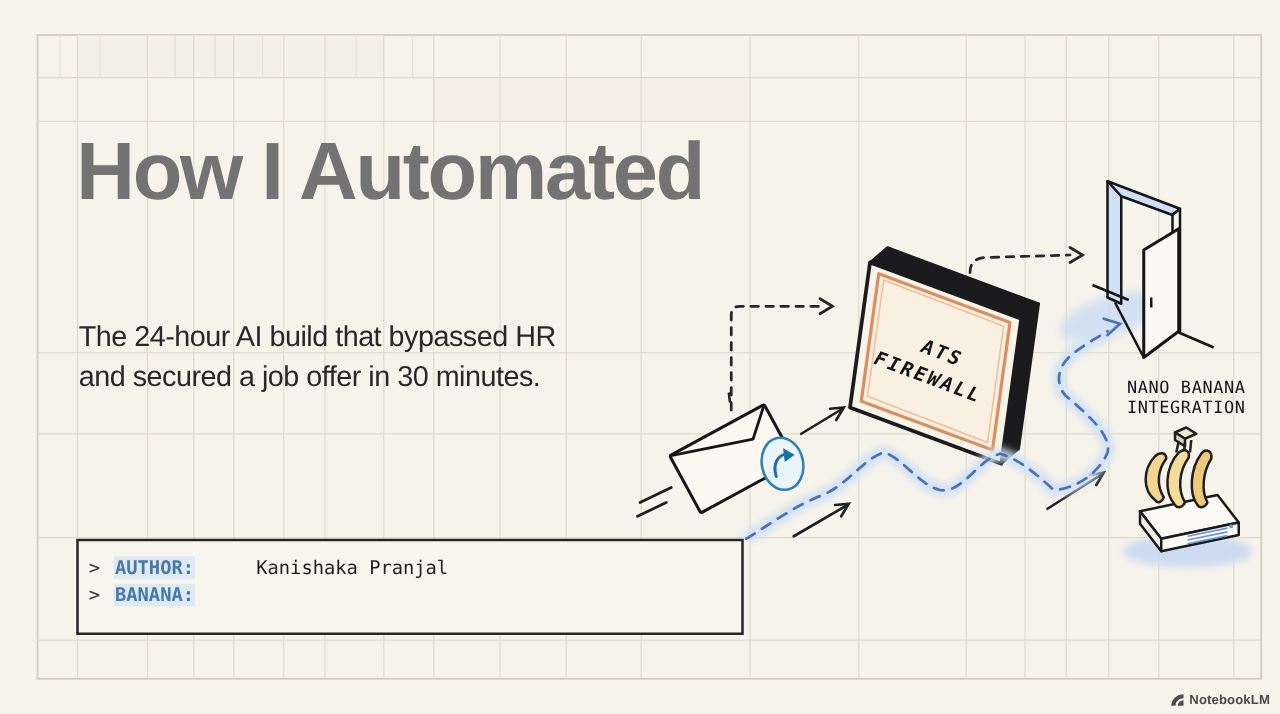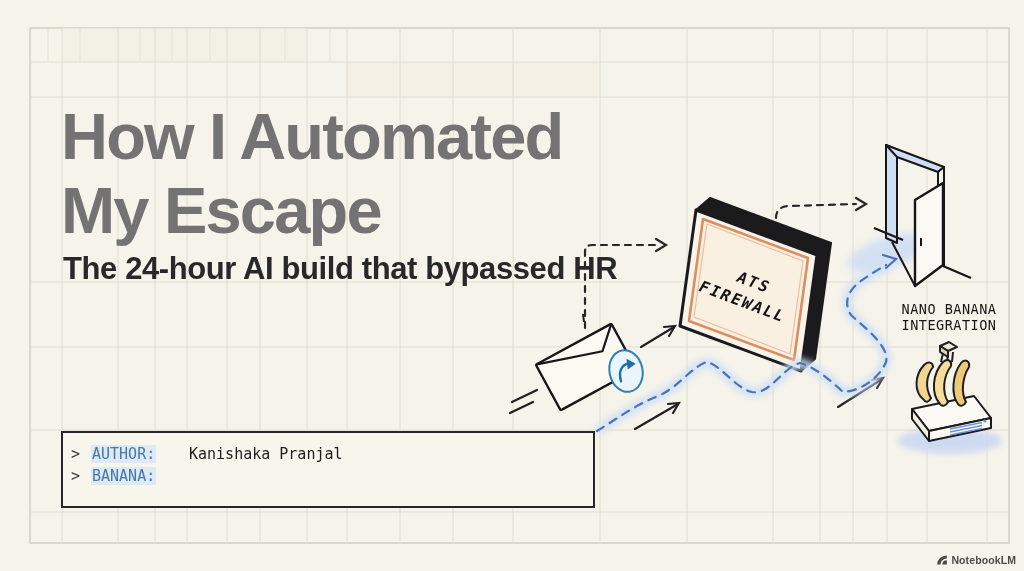--- a/index.html
+++ b/index.html
@@ -9,32 +9,32 @@
   }
   svg.scene { position:absolute; left:0; top:0; }
 
   .title {
     position:absolute; left:61px; top:100px;
     font-size:65px; font-weight:bold; line-height:74px;
     letter-spacing:-1.8px; color:#737373; white-space:nowrap;
   }
   .subtitle {
     position:absolute; left:63px; top:253px;
-    font-size:31px; font-weight:700; line-height:32px;
+    font-size:23px; font-weight:400; line-height:32px;
     letter-spacing:-0.4px; color:#28282a; white-space:nowrap;
   }
   .console {
     position:absolute; left:61px; top:431px; width:534px; height:77px;
     box-sizing:border-box; border:2px solid #26262a; background:#f8f5ec;
     font-family:"DejaVu Sans Mono", monospace; font-size:15px;
     color:#1e1e22; padding:11px 0 0 8px;
   }
   .console .row { display:flex; line-height:21.5px; white-space:pre; }
   .console .prompt { display:inline-block; width:20px; color:#3a3a40; }
-  .console .labelcell { display:inline-block; width:98px; }
+  .console .labelcell { display:inline-block; width:114px;font-weight:bold; }
   .console .label { color:#4678a8; background:#dde9f4; padding:0 1px; }
   .console .value { color:#1e1e22; }
 
   .watermark {
     position:absolute; right:8px; bottom:5px;
     display:flex; align-items:center; gap:3px;
     font-size:10.5px; font-weight:bold; color:#4b4b4b; letter-spacing:0.1px;justify-content:flex-end;
   }
   .watermark svg { display:block; }
 </style>
@@ -193,25 +193,25 @@
                C 722 366 735 388 752 392 C 770 395 782 368 800 363
                C 815 367 830 380 843 392 C 862 391 880 377 886 362
                C 890 348 868 330 852 316 C 845 308 845 295 856 285
                C 865 277 878 270 886 265" stroke="#4a72b5" stroke-width="2.2" stroke-dasharray="8 7" stroke-linecap="round"></path>
       <path d="M 886 268 L 896 259 L 883 255" stroke="#4a72b5" stroke-width="2.2" stroke-linecap="round"></path>
     </g>
   </svg>
 
   <div class="title">
     <div>How I Automated</div>
-    <div>My Escape</div>
   </div>
 
   <div class="subtitle">
     <div>The 24-hour AI build that bypassed HR</div>
+    <div>and secured a job offer in 30 minutes.</div>
   </div>
 
   <div class="console">
     <div class="row">
       <span class="prompt">&gt;</span>
       <span class="labelcell"><span class="label">AUTHOR:</span></span>
       <span class="value">Kanishaka Pranjal</span>
     </div>
     <div class="row">
       <span class="prompt">&gt;</span>

